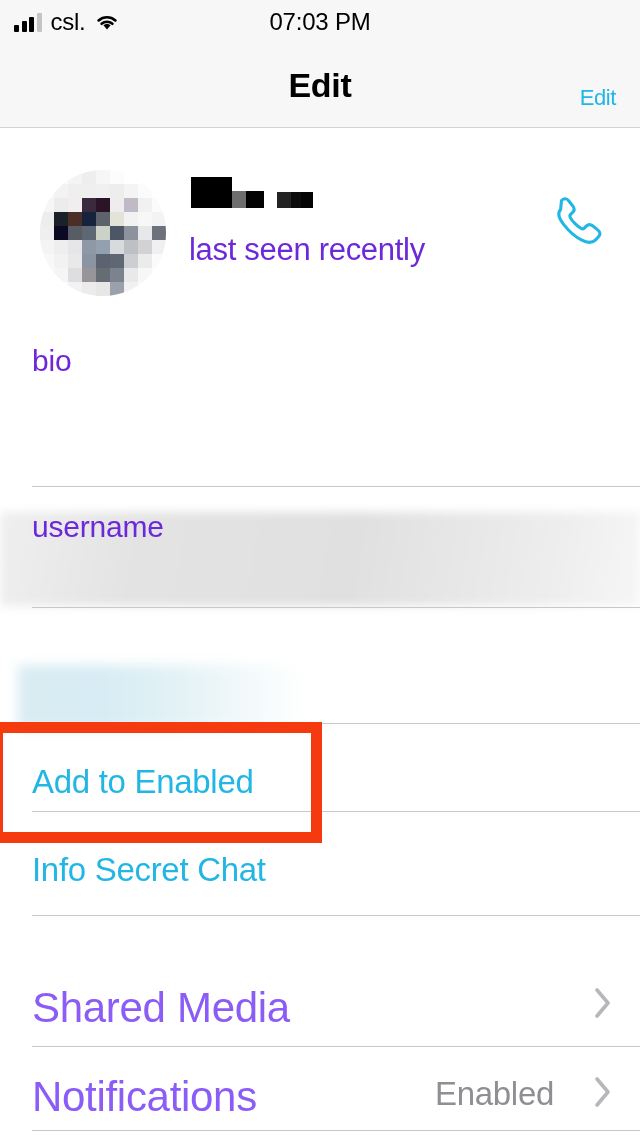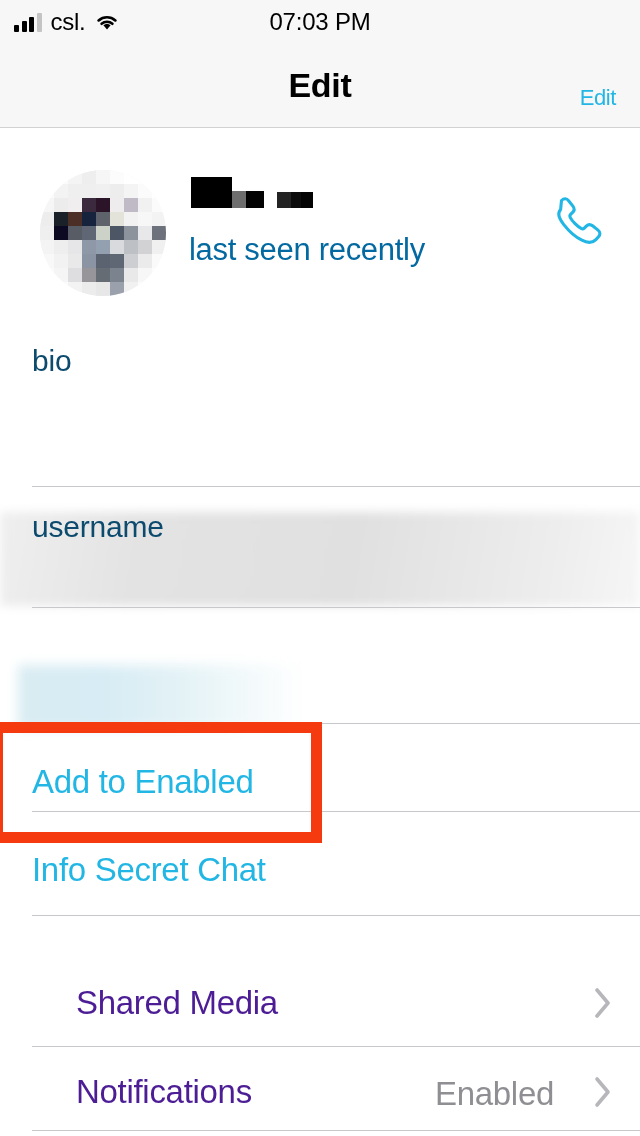--- a/index.html
+++ b/index.html
@@ -123,55 +123,55 @@
   .redact-bar { display: block; background: #000; }
   .rb1 { width: 41px; height: 31px; }
   .rb2 { width: 14px; height: 17px; background: #6e6e6e; }
   .rb3 { width: 18px; height: 17px; background: #030303; }
   .rb4 { width: 14px; height: 16px; background: #232323; }
   .rb5 { width: 10px; height: 16px; background: #0c0c0c; }
   .rb6 { width: 12px; height: 16px; background: #040404; }
 
   .profile-status {
     position: absolute; left: 189px; top: 103px;
-    font-size: 31px; color: #0369a1; letter-spacing: -0.3px;
+    font-size: 31px; color: #6d28d9; letter-spacing: -0.3px;
   }
   .call-btn {
     position: absolute; right: 36px; top: 62px;
     width: 56px; height: 56px; cursor: pointer;
   }
 
   
   .sep {
     position: absolute; left: 32px; right: 0; height: 1px;
     background: #c8c7cc;
   }
   .field-label {
     position: absolute; left: 32px;
-    font-size: 30px; color: #0c4a6e; letter-spacing: -0.2px;
+    font-size: 30px; color: #6d28d9; letter-spacing: -0.2px;
   }
   .blur-bio {
     position: absolute; left: 0; top: 383px; width: 640px; height: 94px;
     background: linear-gradient(100deg, #efefef 0%, #e3e3e3 22%, #e0e0e0 55%, #ededed 85%, #f6f6f6 100%);
     filter: blur(5px);
   }
   .blur-username {
     position: absolute; left: 18px; top: 536px; width: 285px; height: 64px;
     background: linear-gradient(90deg, #d9ecf2 0%, #d7ecf4 30%, #e4f2f6 58%, #f2f9fb 80%, rgba(255,255,255,0) 100%);
     filter: blur(6px);
   }
 
   .action-item {
     position: absolute; left: 32px;
     font-size: 33px; color: #22b6e5; letter-spacing: -0.3px;
     cursor: pointer;
   }
   .list-item-label {
     position: absolute; left: 32px;
-    font-size: 33px; color: #4c1d95; letter-spacing: -0.3px; margin-left: 44px;
+    font-size: 42px; color: #8b5cf6; letter-spacing: -0.3px;
   }
   .list-item-value {
     position: absolute; right: 86px;
     font-size: 33px; color: #8e8e93; letter-spacing: -0.3px;
     text-align: right;
   }
   .chev {
     position: absolute; right: 28px;
     width: 18px; height: 32px;
   }

